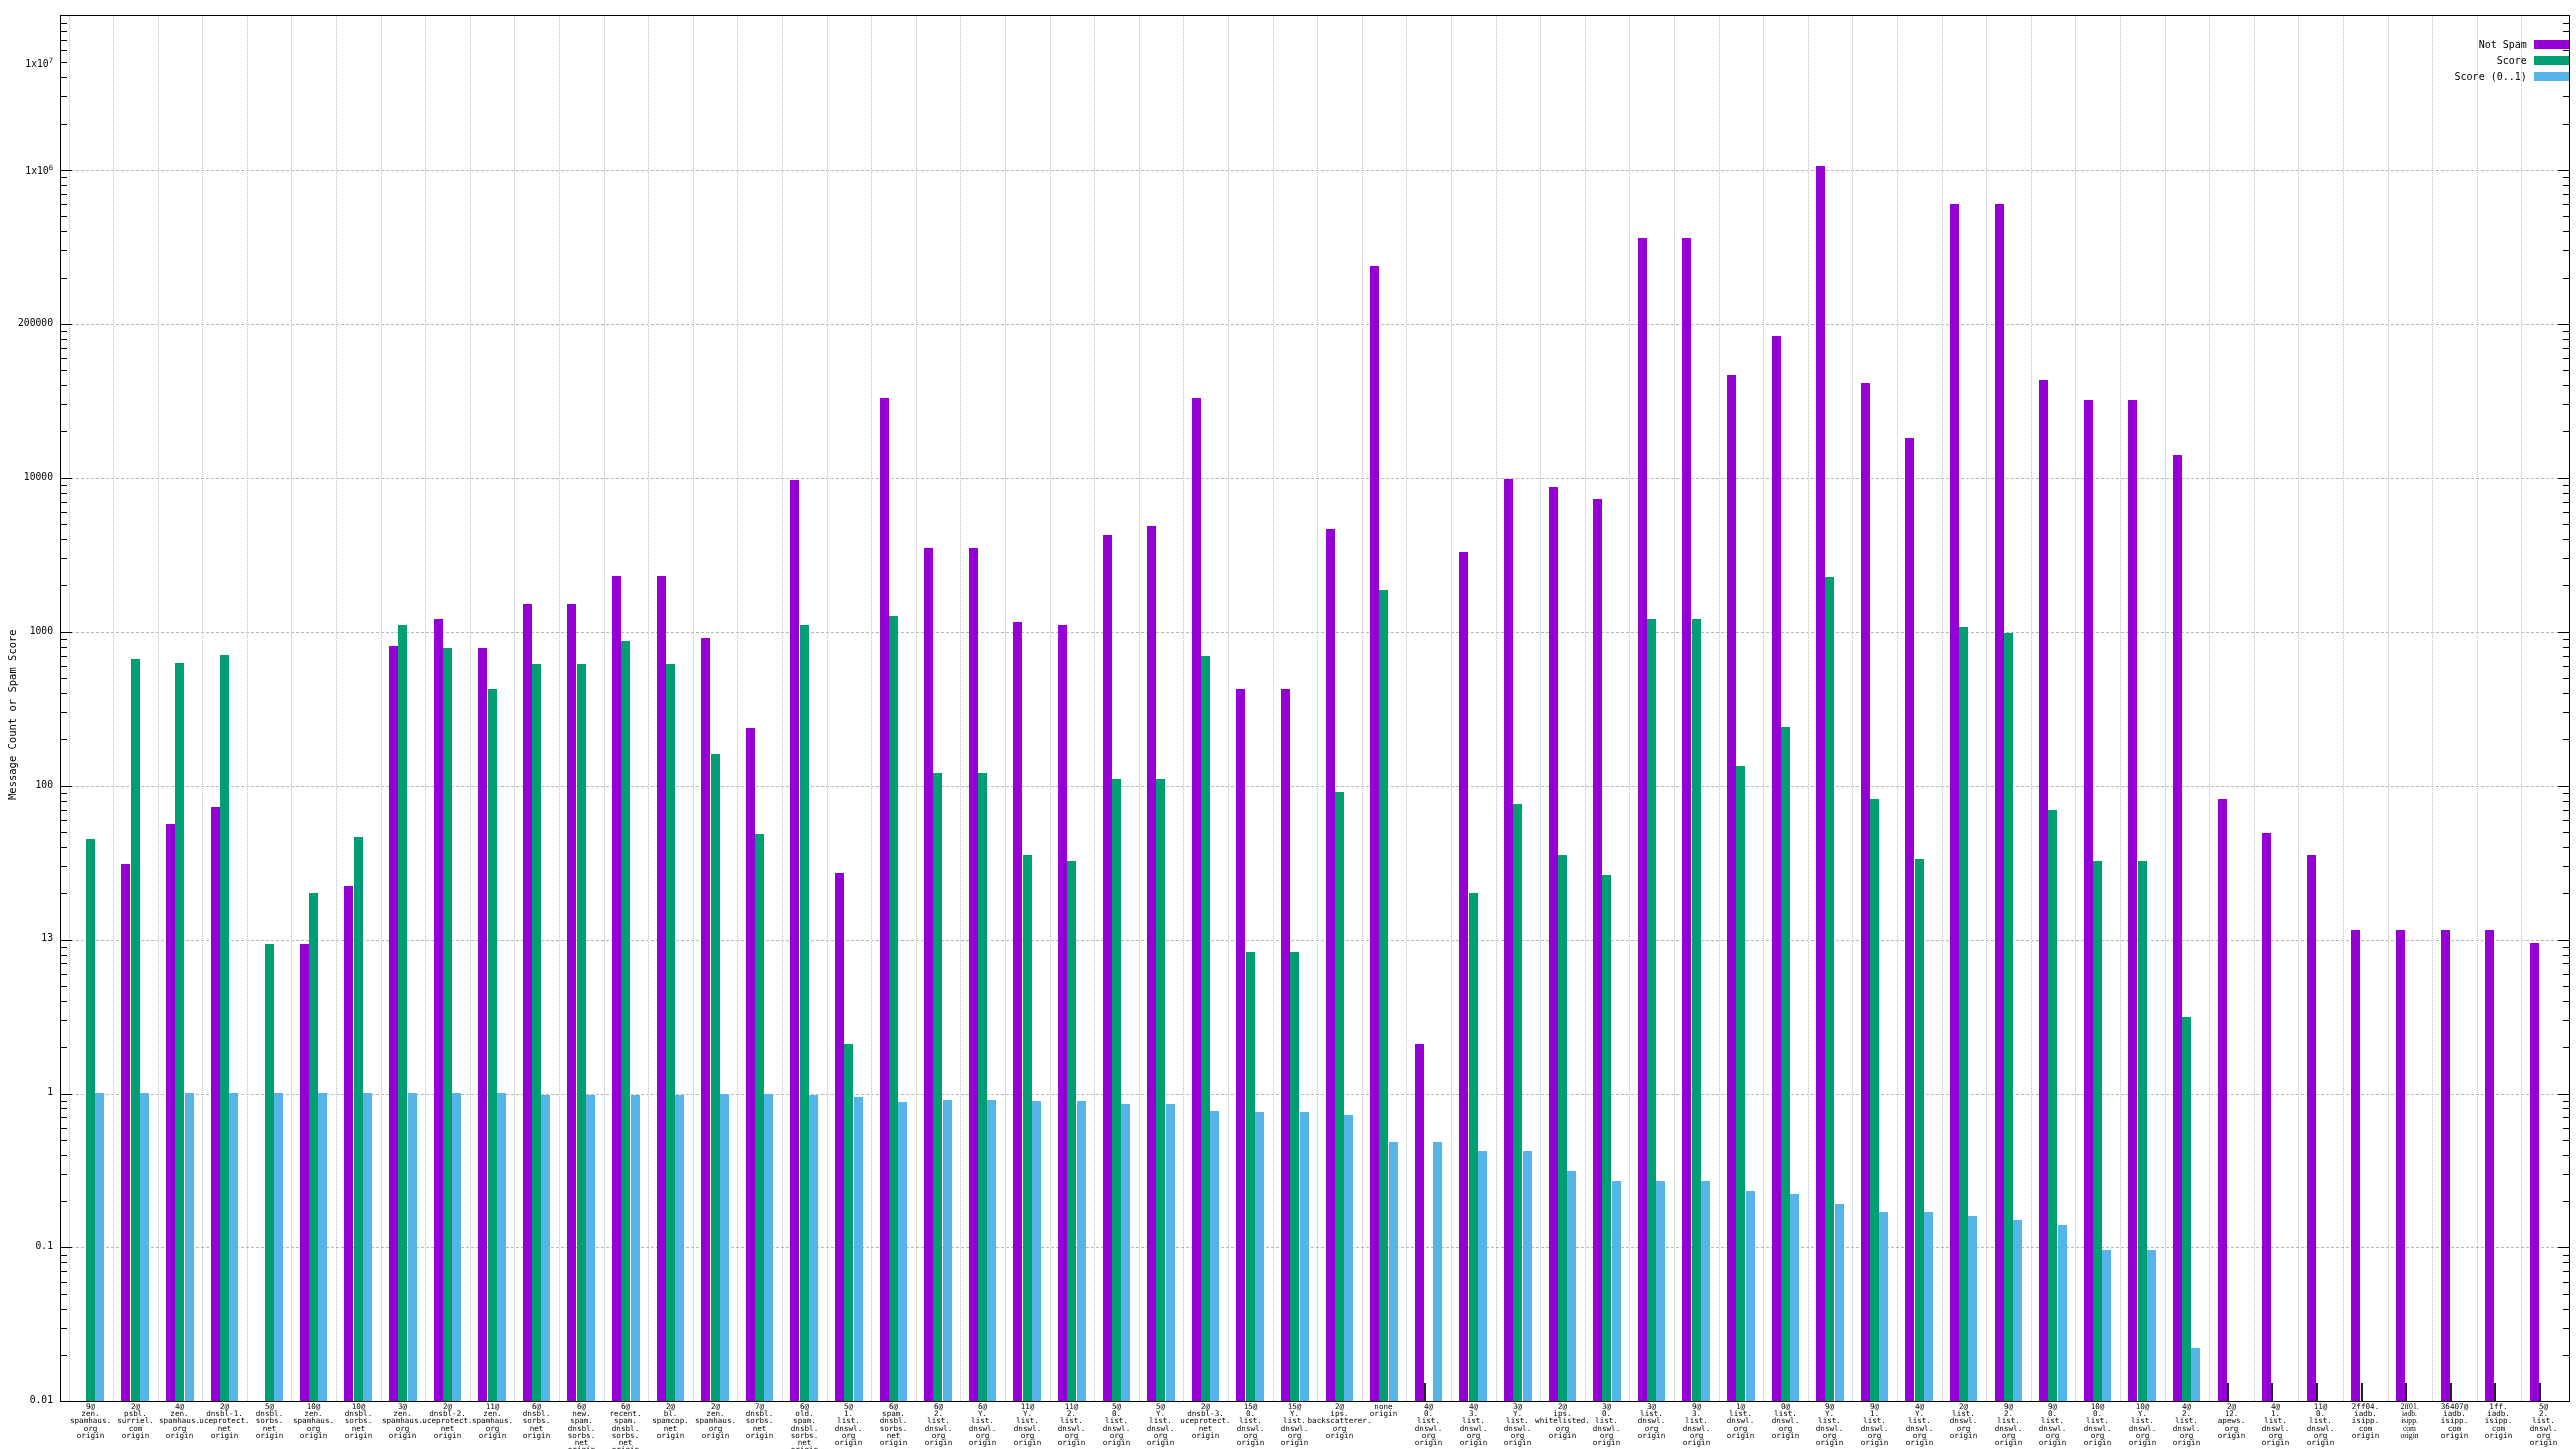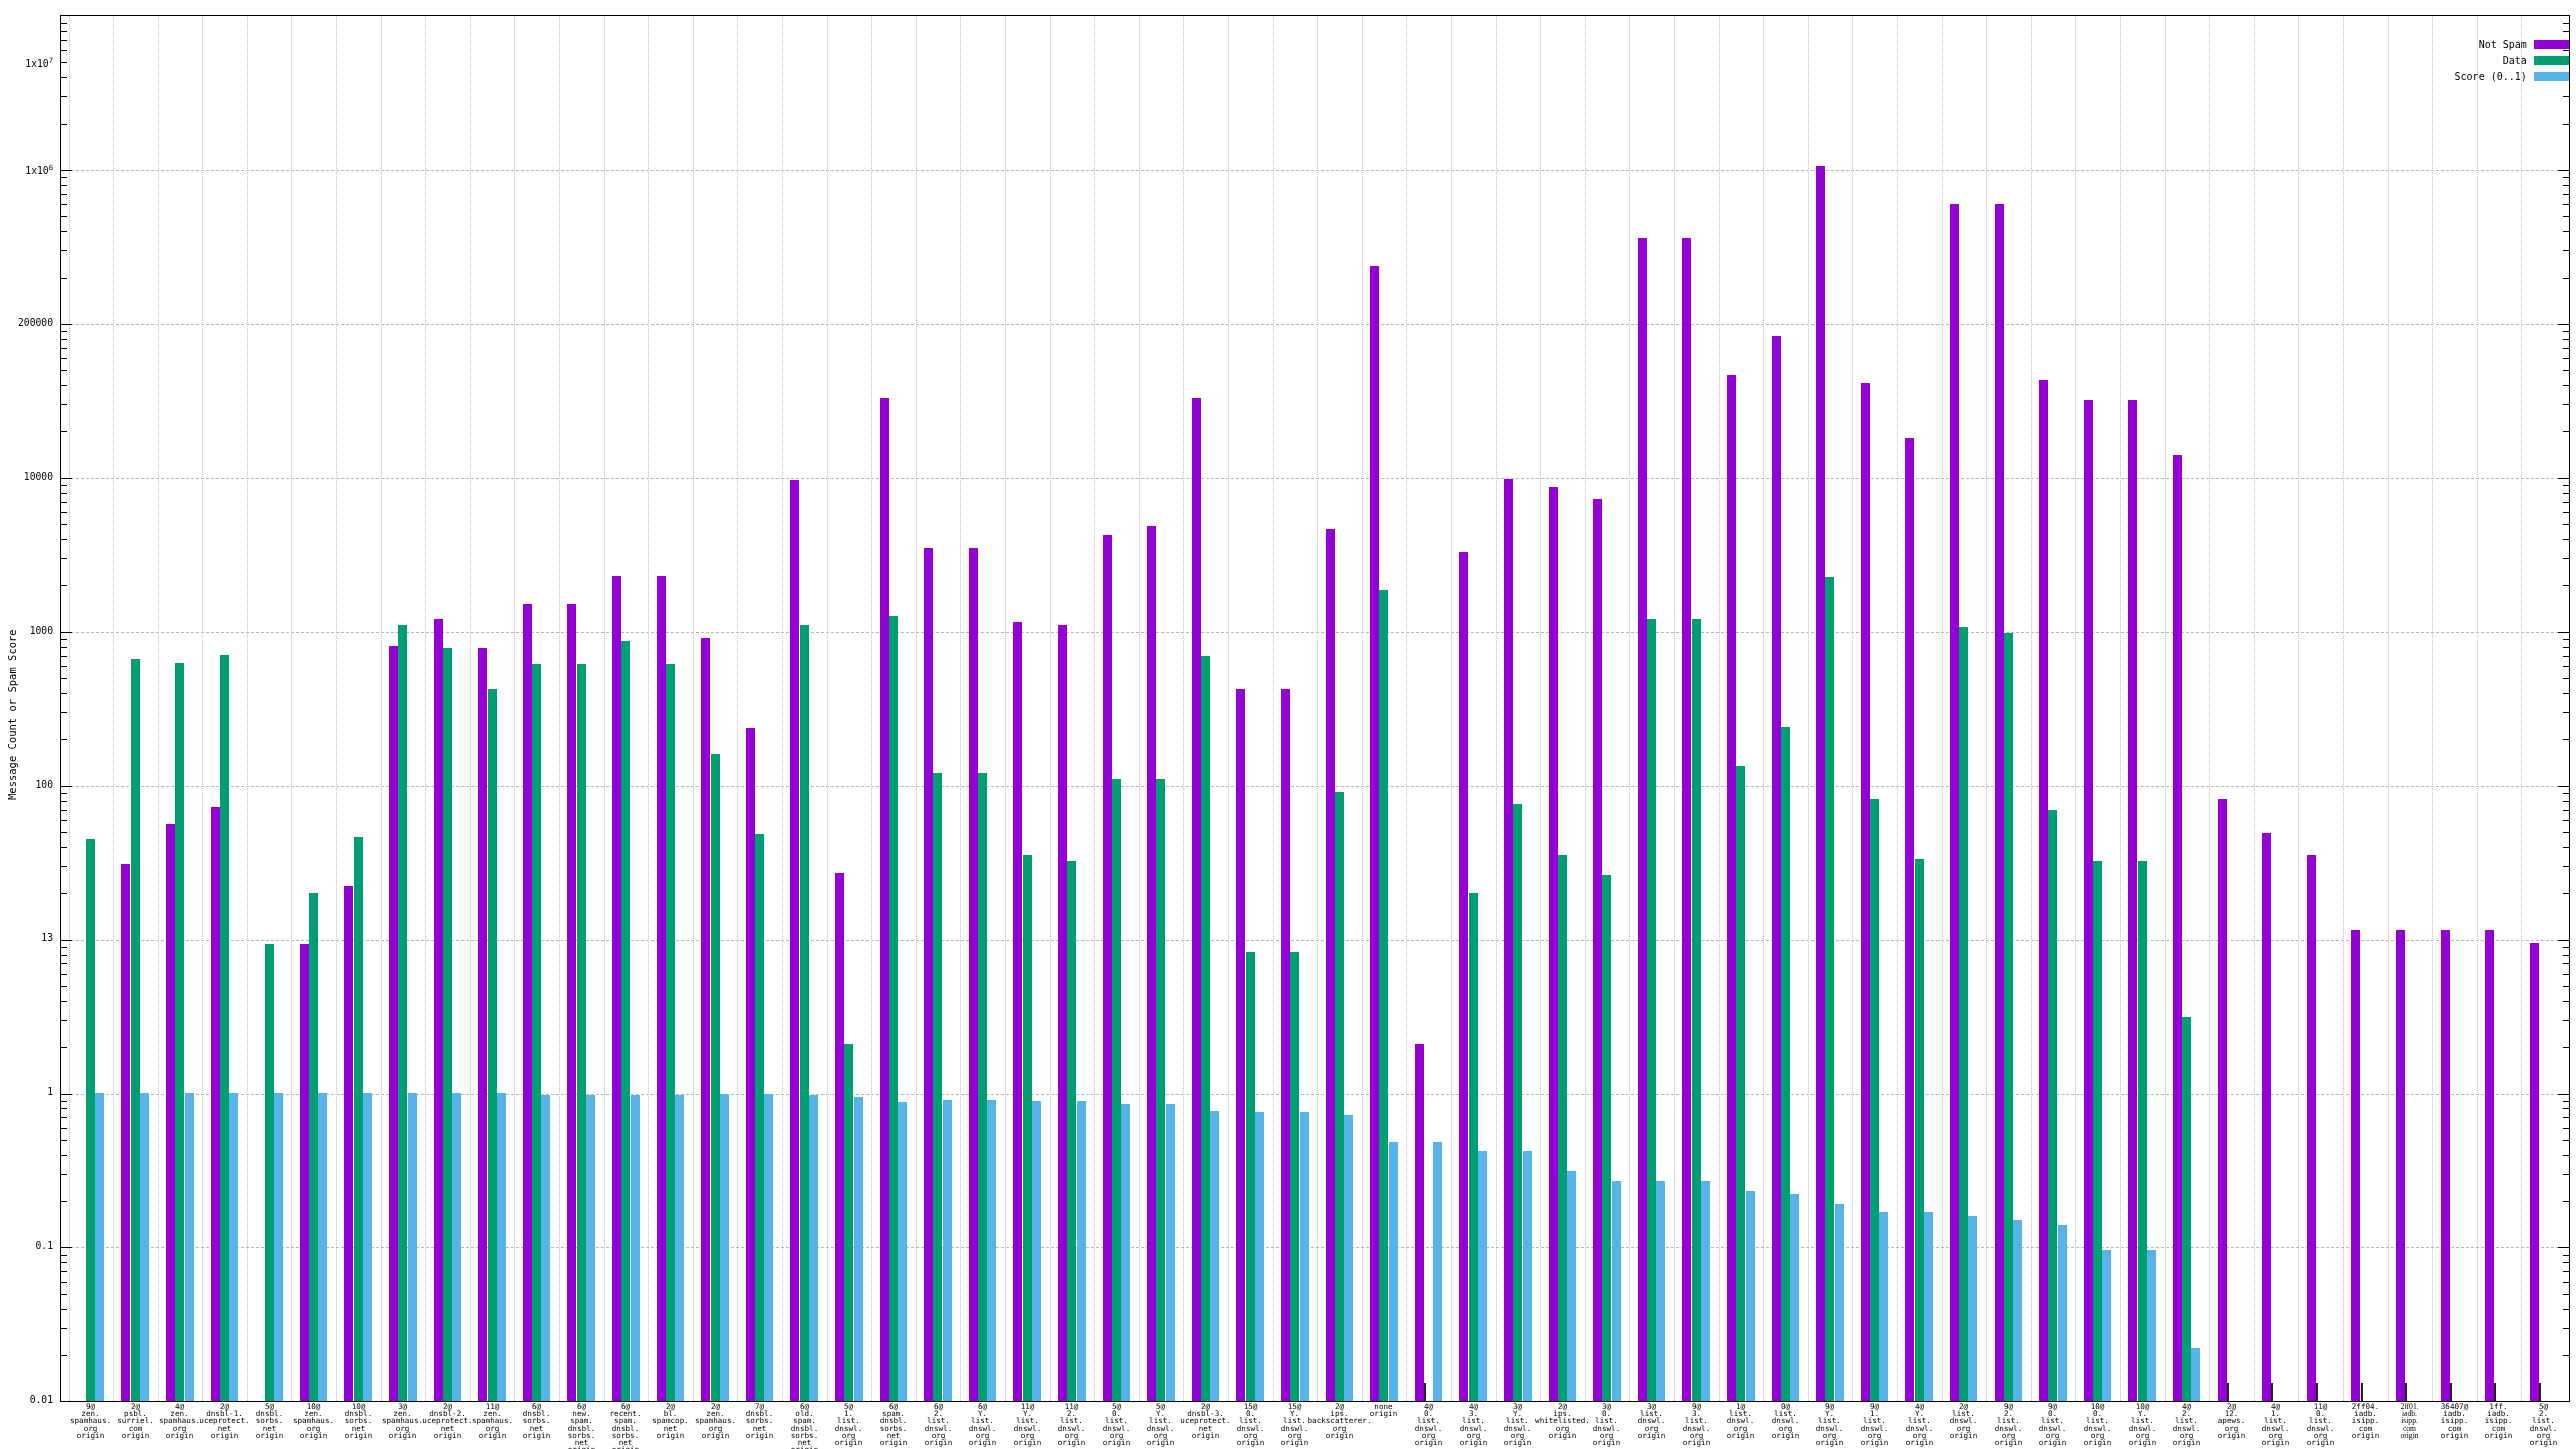--- a/index.html
+++ b/index.html
@@ -430,21 +430,21 @@
         <div class="tick" style="left: 2502px; top: 1246px; width: 5.6px; height: 0.8px;"></div>
         <div class="tick" style="left: 0px; top: 1239px; width: 5.6px; height: 0.8px;"></div>
         <div class="tick" style="left: 2502px; top: 1239px; width: 5.6px; height: 0.8px;"></div>
       </div>
     <div class="legend">
       <div class="legend-row">
         <span class="legend-label">Not Spam</span>
         <span class="legend-swatch" id="sw0" style="background: rgb(148, 0, 211);"></span>
       </div>
       <div class="legend-row">
-        <span class="legend-label">Data</span>
+        <span class="legend-label">Score</span>
         <span class="legend-swatch" id="sw1" style="background: rgb(0, 158, 115);"></span>
       </div>
       <div class="legend-row">
         <span class="legend-label">Score (0..1)</span>
         <span class="legend-swatch" id="sw2" style="background: rgb(86, 180, 233);"></span>
       </div>
     </div>
   </div>
 
   <div id="xlabels">

